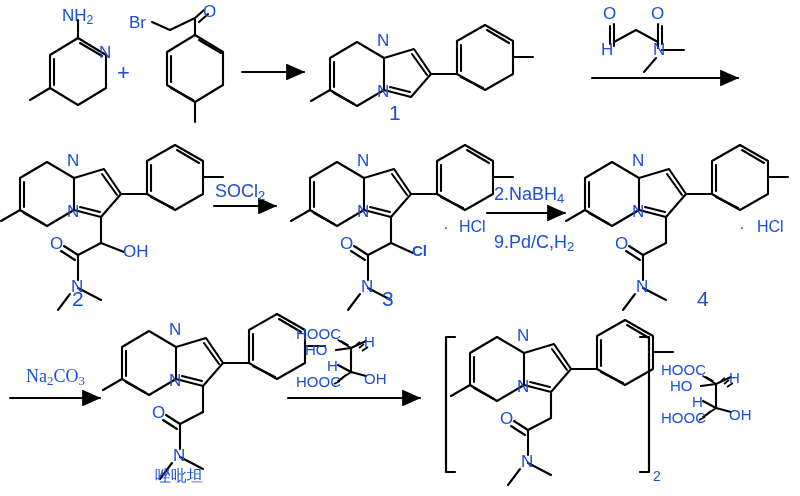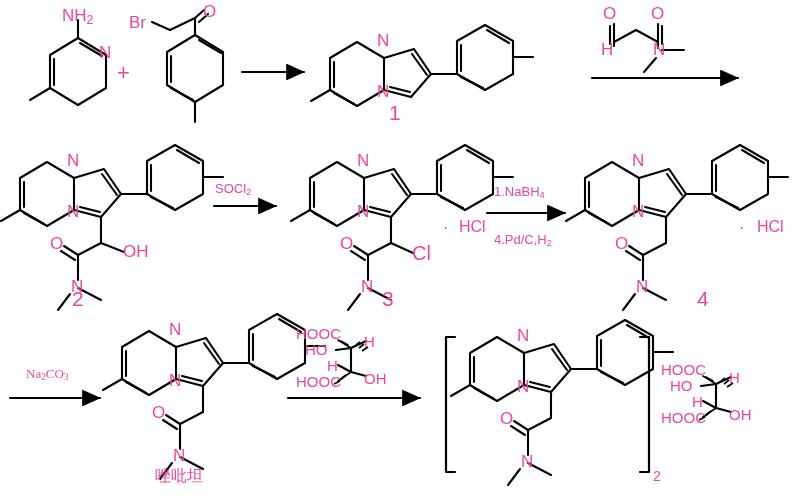--- a/index.html
+++ b/index.html
@@ -7,26 +7,26 @@
   body{
     width:800px;height:496px;position:relative;overflow:hidden;
     font-family:"Liberation Sans","DejaVu Sans",sans-serif;
     color:#000;
   }
   .scheme{position:absolute;left:0;top:0;width:800px;height:496px;}
   svg{display:block;}
   .lbl{
     position:absolute;
     font-family:"Liberation Sans","DejaVu Sans",sans-serif;
-    color:#ec4899;
+    color:#1d4ed8;
     white-space:nowrap;
     line-height:1;
   }
   .cmpd-num{font-size:21px;font-weight:400;}
-  .cond{font-size:13px;}
+  .cond{font-size:18px;}
   .cnname{font-size:16px;font-family:Liberation Mono, monospace;}
   .plus{font-size:22px;}
   .dot{font-size:17px;}
   .salt{font-size:16px;}
   .sub2{font-size:14px;}
   sub{font-size:0.72em;vertical-align:-0.22em;}
 </style>
 </head>
 <body>
 
@@ -304,29 +304,29 @@
 <div class="lbl" style="left:67px;top:203px;font-size:17px;">N</div>
 <div class="lbl" style="left:123px;top:243px;font-size:17px;">OH</div>
 <div class="lbl" style="left:50px;top:235px;font-size:17px;">O</div>
 <div class="lbl" style="left:71px;top:278px;font-size:17px;">N</div>
 <div class="lbl cmpd-num" style="left:72px;top:288px;">2</div>
 
 <div class="lbl cond" style="left:215px;top:182px;"><span>SOCl</span><sub>2</sub></div>
 
 <div class="lbl" style="left:357px;top:152px;font-size:17px;">N</div>
 <div class="lbl" style="left:357px;top:203px;font-size:17px;">N</div>
-<div class="lbl" style="left:412px;top:243px;font-size:20px;">Cl</div>
+<div class="lbl" style="left:412px;top:243px;font-size:15px;font-weight:bold;">Cl</div>
 <div class="lbl" style="left:340px;top:235px;font-size:17px;">O</div>
 <div class="lbl" style="left:361px;top:278px;font-size:17px;">N</div>
 <div class="lbl dot" style="left:443px;top:219px;">·</div>
 <div class="lbl salt" style="left:459px;top:219px;">HCl</div>
 <div class="lbl cmpd-num" style="left:382px;top:288px;">3</div>
 
-<div class="lbl cond" style="left:494px;top:185px;"><span>1.NaBH</span><sub>4</sub></div>
-<div class="lbl cond" style="left:494px;top:233px;"><span>4.Pd/C,H</span><sub>2</sub></div>
+<div class="lbl cond" style="left:494px;top:185px;"><span>2.NaBH</span><sub>4</sub></div>
+<div class="lbl cond" style="left:494px;top:233px;"><span>9.Pd/C,H</span><sub>2</sub></div>
 
 <div class="lbl" style="left:632px;top:152px;font-size:17px;">N</div>
 <div class="lbl" style="left:632px;top:203px;font-size:17px;">N</div>
 <div class="lbl" style="left:615px;top:235px;font-size:17px;">O</div>
 <div class="lbl" style="left:636px;top:278px;font-size:17px;">N</div>
 <div class="lbl dot" style="left:739px;top:219px;">·</div>
 <div class="lbl salt" style="left:757px;top:219px;">HCl</div>
 <div class="lbl cmpd-num" style="left:697px;top:288px;">4</div>
 
 <div class="lbl cond" style="left:26px;top:367px;font-family:Liberation Serif, serif;"><span>Na</span><sub>2</sub><span>CO</span><sub>3</sub></div>

